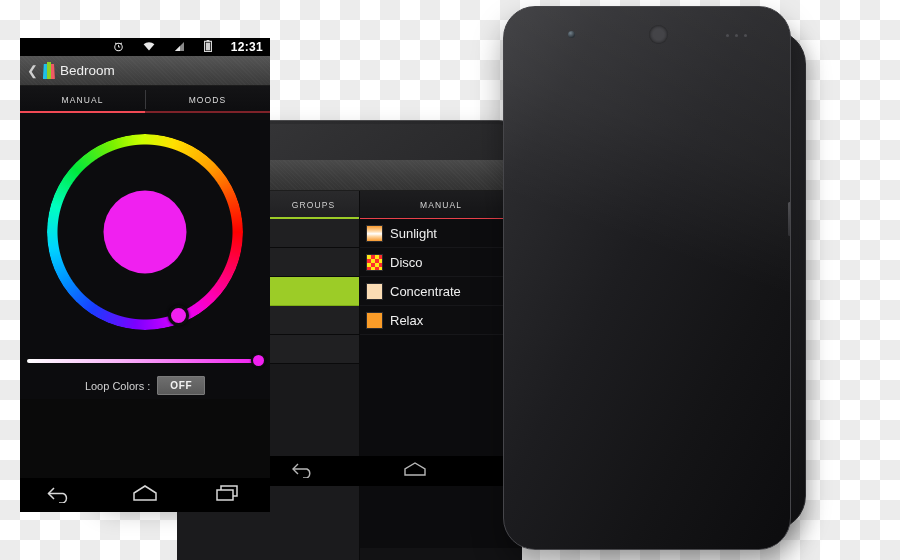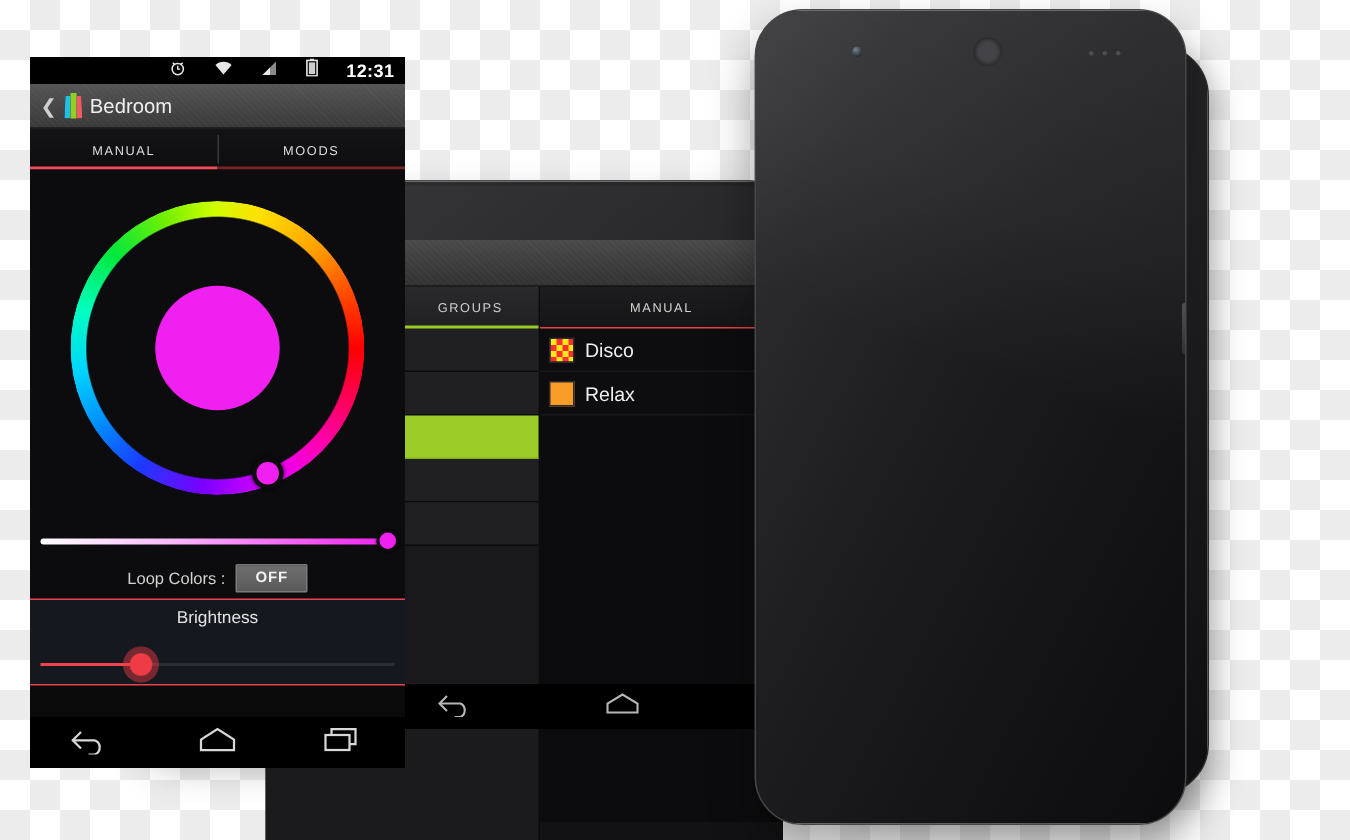--- a/index.html
+++ b/index.html
@@ -274,22 +274,30 @@
           </div>
       </div>
 
       <div class="t-right">
         <div class="moodhdr">
           <span>MANUAL</span>
           <span class="ul"></span>
         </div>
         <div class="moodlist" id="moodlist">
             <div class="mrow">
+              <span class="swatch" style="background: linear-gradient(rgb(247, 154, 48), rgb(255, 217, 168) 35%, rgb(255, 255, 255) 52%, rgb(255, 217, 168) 68%, rgb(247, 154, 48));"></span>
+              <span>Sunlight</span>
+            </div>
+            <div class="mrow">
               <span class="swatch" style="background: conic-gradient(rgb(255, 45, 45) 0deg, rgb(255, 45, 45) 25%, rgb(255, 232, 23) 0deg, rgb(255, 232, 23) 50%, rgb(255, 45, 45) 0deg, rgb(255, 45, 45) 75%, rgb(255, 232, 23) 0deg) 0px 0px / 8px 8px;"></span>
               <span>Disco</span>
+            </div>
+            <div class="mrow">
+              <span class="swatch" style="background: rgb(251, 220, 180);"></span>
+              <span>Concentrate</span>
             </div>
             <div class="mrow">
               <span class="swatch" style="background: rgb(250, 156, 40);"></span>
               <span>Relax</span>
             </div>
           </div>
         <div class="mfooter">
           <div class="bar2"></div>
         </div>
       </div>
@@ -384,26 +392,20 @@
     <div class="satbox">
       <div class="sat-track" style="background: linear-gradient(90deg, rgb(255, 255, 255), rgb(248, 180, 248) 40%, rgb(240, 32, 240) 100%);"></div>
       <div class="sat-knob" style="background: rgb(240, 32, 240);"></div>
     </div>
 
     <div class="looprow">
       <span class="lbl">Loop Colors :</span>
       <span class="loopbtn">OFF</span>
     </div>
 
-    <div class="brightbox">
-      <div class="bl">Brightness</div>
-      <div class="br-track"></div>
-      <div class="br-fill"></div>
-      <div class="br-knob"></div>
-    </div>
   </div>
 
   <div class="p-nav">
     <span>
       <svg width="28" height="20" viewBox="0 0 28 20">
           <path d="M7 5 L1.5 10.5 L7 16" fill="none" stroke="#d8d8d8" stroke-width="1.5"></path>
           <path d="M1.5 10.5 H16 a5 5 0 0 1 0 9.5 H12" fill="none" stroke="#d8d8d8" stroke-width="1.5"></path>
         </svg>
     </span>
     <span>

